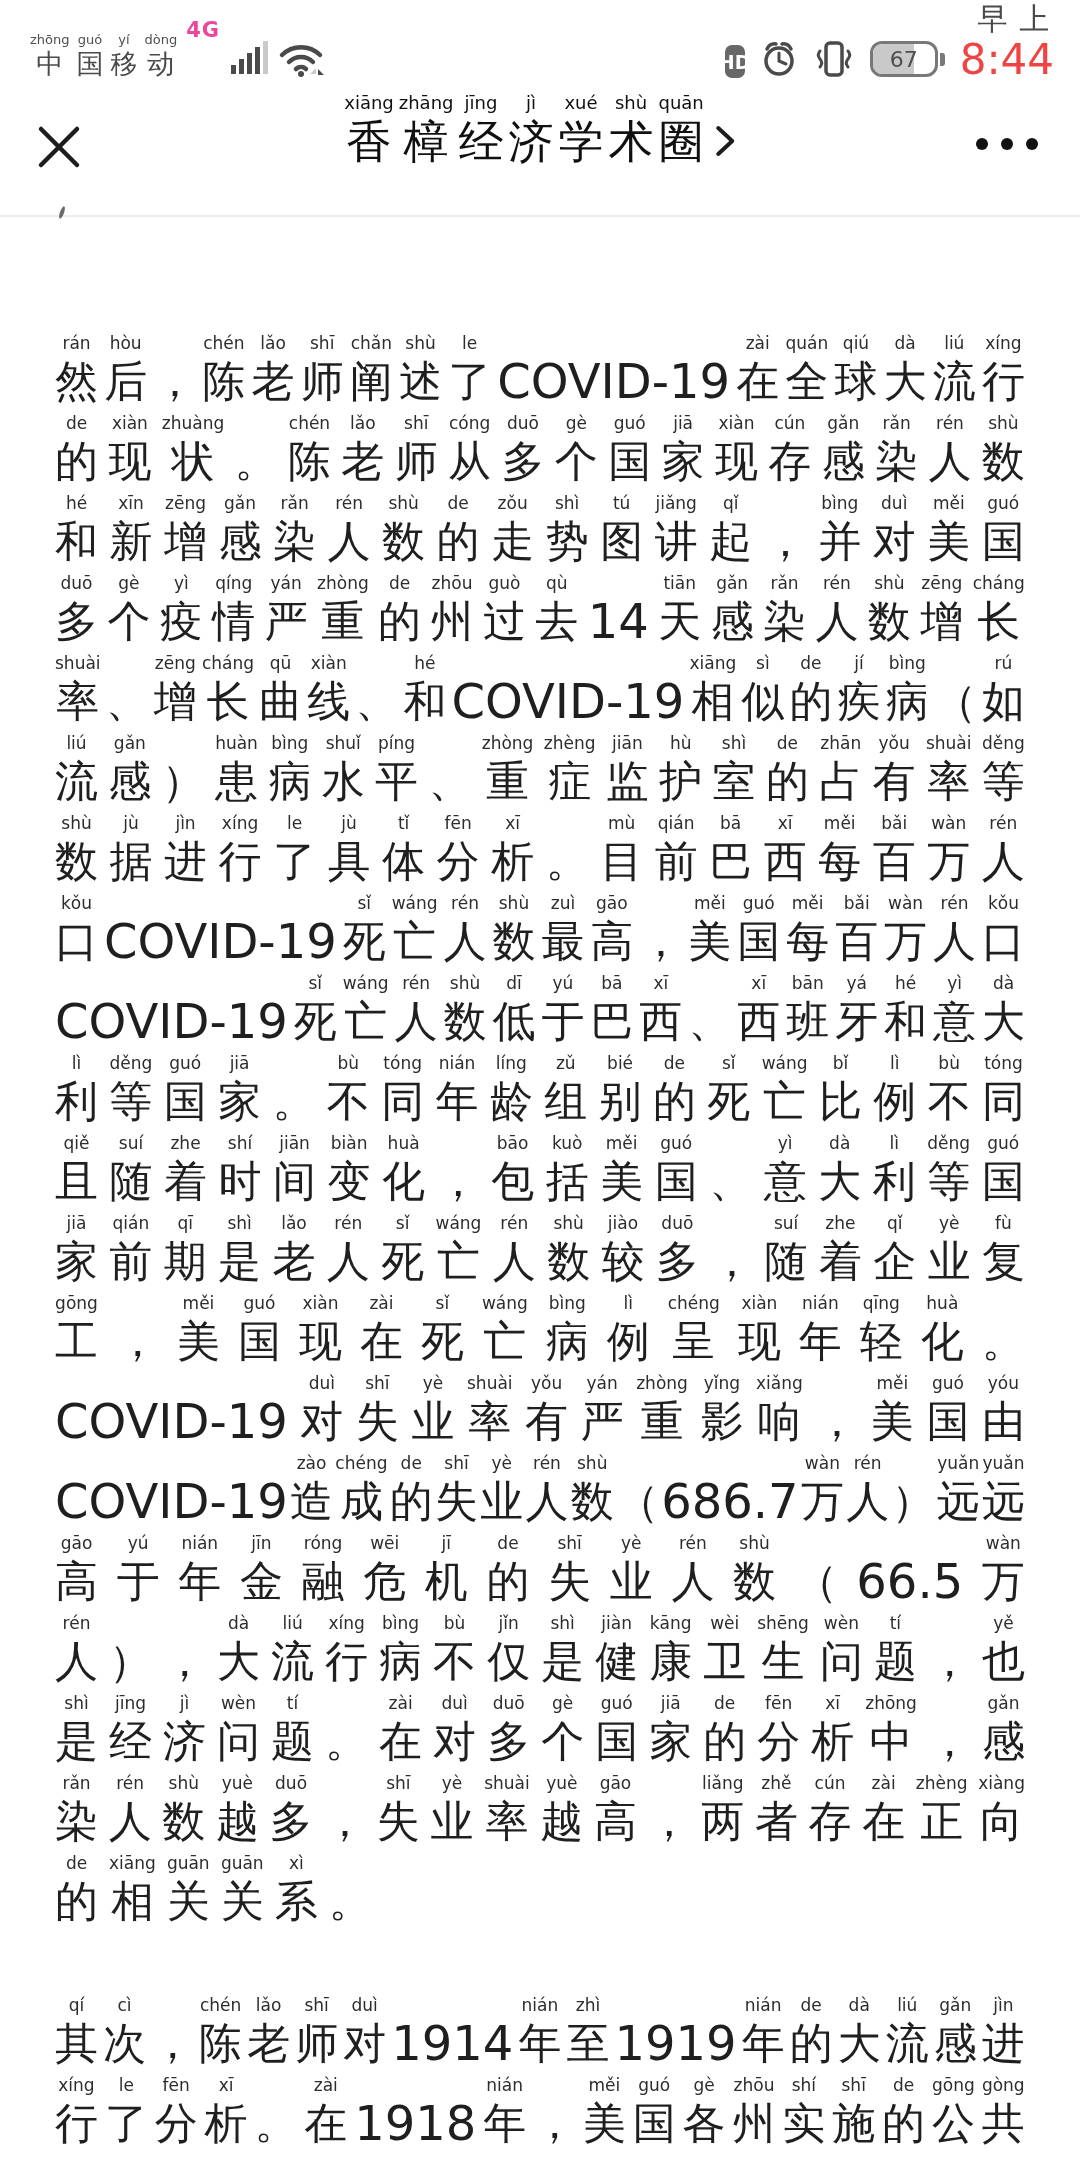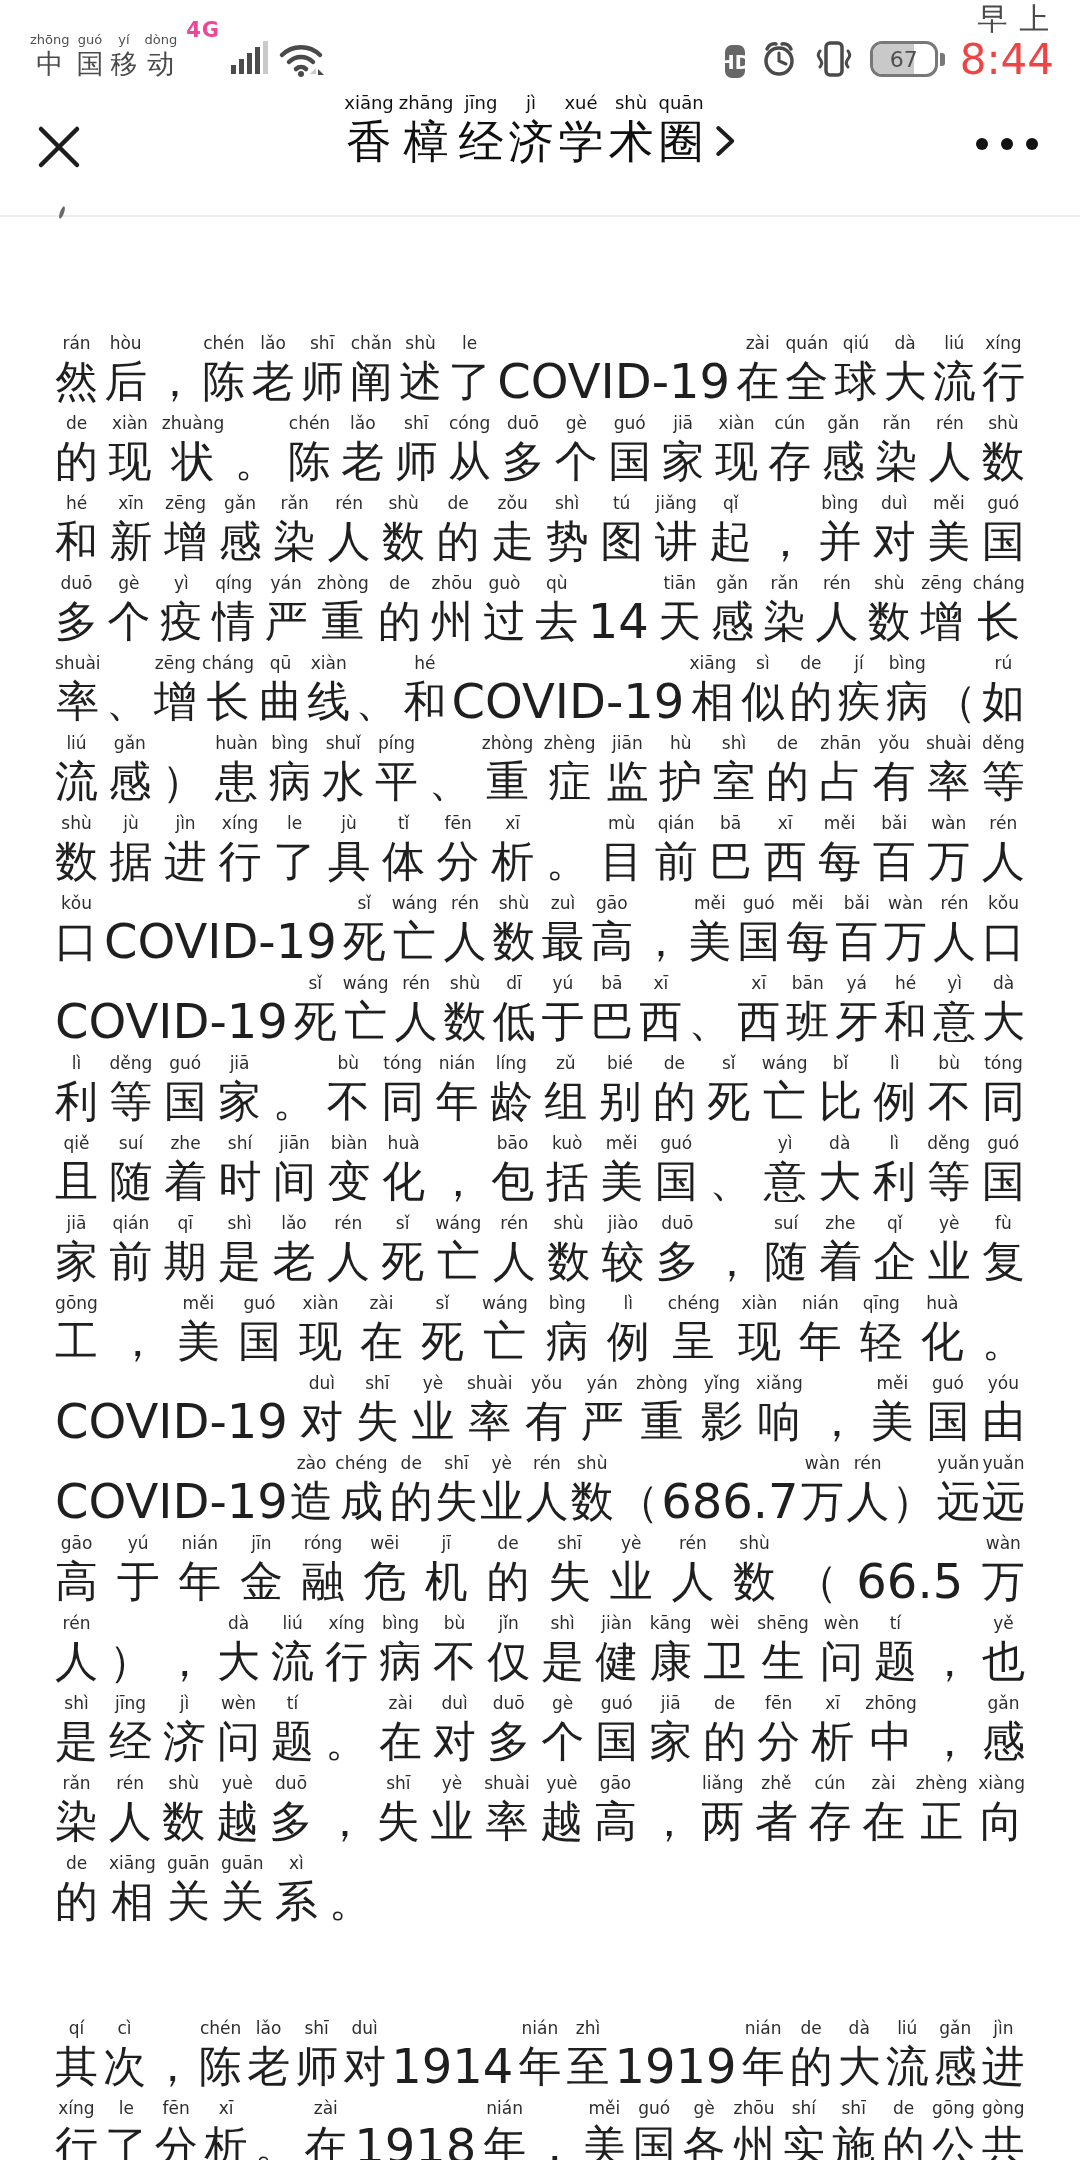--- a/index.html
+++ b/index.html
@@ -44,21 +44,21 @@
 
   .tok-sm .py{font-size:13px;line-height:15px;height:15px;color:#4f4f4f;}
   .tok-sm .hz{font-size:27px;line-height:33px;color:#4a4a4a;}
   .tok-time .py{font-size:13px;line-height:15px;height:15px;color:#4f4f4f;}
   .tok-time .hz{font-size:30px;line-height:37px;color:#4a4a4a;}
   .tok-ttl .py{font-size:18px;line-height:21px;height:21px;color:#101010;}
   .tok-ttl .hz{font-size:45px;line-height:57px;color:#101010;}
 
   
   .article{position:absolute;top:330px;left:55px;width:970px;}
-  .para{margin-bottom:85px;}
+  .para{margin-bottom:62px;}
   .para:last-child{margin-bottom:0;}
   .line{display:flex;justify-content:space-between;align-items:flex-end;height:80px;}
   .line.short{justify-content:flex-start;gap:11px;}
 </style>
 </head>
 <body>
 
 <div class="screen">
 
   <div class="statusbar">

